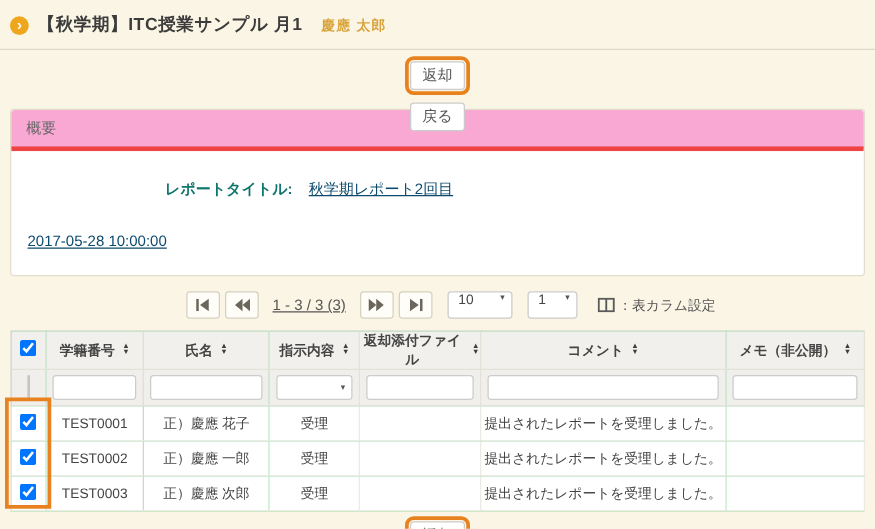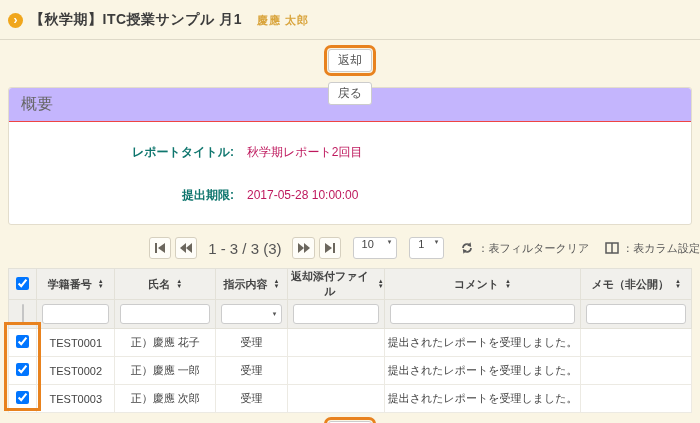--- a/index.html
+++ b/index.html
@@ -26,35 +26,35 @@
   .toolbar { display: flex; align-items: center; gap: 10px; padding: 9px 8px 0; height: 34px; flex-direction: column; }
   .btn {
     background: #fff; border: 1px solid #ccc; border-radius: 3px;
     font-size: 12px; color: #555; padding: 0 9px; height: 23px; line-height: 21px;
     font-family: inherit; cursor: pointer; display: inline-block;
   }
   .hl-outline { outline: 3px solid #e8821e; outline-offset: 1px; }
   
   .panel { margin: 13px 8px 0; background: #fff; border: 1px solid #e3ddcc; border-radius: 3px; }
   .panel-header {
-    background: #c4b5fd; border-bottom: 1px solid #ef4444;
-    padding: 6px 12px; font-size: 16px; color: #666; border-radius: 3px 3px 0 0;
+    background: #f9a8d4; border-bottom: 4px solid #ef4444;
+    padding: 6px 12px; font-size: 12px; color: #666; border-radius: 3px 3px 0 0;
   }
   .panel-body { padding: 12px 0 20px; }
   .field-row { display: flex; align-items: baseline; margin-top: 10px; }
   .field-row + .field-row { margin-top: 26px; }
   .field-label { width: 225px; text-align: right; font-weight: bold; font-size: 12px; color: #0f766e; }
-  .field-value { margin-left: 13px; font-size: 12px; color: #be185d; }
+  .field-value { margin-left: 13px; font-size: 12px; color: #0c4a6e; text-decoration: underline; }
   
   .pager-bar { display: flex; align-items: center; gap: 4px; margin: 11px 0 0 149px; height: 24px; }
   .pager-btn {
     width: 27px; height: 22px; background: #fefdf8; border: 1px solid #d6d0bf;
     border-radius: 3px; display: flex; align-items: center; justify-content: center; cursor: pointer;
   }
-  .pager-range { margin: 0 7px; font-size: 15px; color: #555; white-space: nowrap; }
+  .pager-range { margin: 0 7px; font-size: 12px; color: #555; white-space: nowrap; text-decoration: underline; }
   .select-box {
     background: #fff; border: 1px solid #ccc; border-radius: 3px; height: 22px;
     display: flex; align-items: flex-start; justify-content: space-between;
     padding: 0 5px 0 8px; font-size: 11px; color: #444; cursor: pointer;
   }
   .select-box.size { width: 52px; margin-left: 8px; }
   .select-box.page { width: 40px; margin-left: 8px; }
   .caret { font-size: 7px; color: #555; }
   .icon-label { display: flex; align-items: center; gap: 3px; margin-left: 12px; font-size: 11px; color: #555; white-space: nowrap; }
   .icon-label .ico { display: flex; align-items: center; cursor: pointer; }
@@ -101,21 +101,20 @@
 </div>
 
 <div class="panel">
   <div class="panel-header">概要</div>
   <div class="panel-body">
     <div class="field-row">
       <span class="field-label">レポートタイトル:</span>
       <span class="field-value">秋学期レポート2回目</span>
     </div>
     <div class="field-row">
-      <span class="field-label">提出期限:</span>
       <span class="field-value">2017-05-28 10:00:00</span>
     </div>
   </div>
 </div>
 
 <div class="pager-bar">
   <div class="pager-btn">
     <svg width="13" height="10" viewBox="0 0 13 10">
       <rect x="1" y="0" width="2" height="10" fill="#6b665c"></rect>
       <polygon points="11,0 11,10 4,5" fill="#6b665c"></polygon>
@@ -141,31 +140,20 @@
     </svg>
   </div>
   <div class="select-box size">
     <span>10</span>
     <span class="caret">▾</span>
   </div>
   <div class="select-box page">
     <span>1</span>
     <span class="caret">▾</span>
   </div>
-  <span class="icon-label">
-    <span class="ico">
-      <svg width="14" height="14" viewBox="0 0 14 14">
-        <path d="M3 7a4 4 0 0 1 6.8-2.8" stroke="#5a5a5a" stroke-width="1.7" fill="none"></path>
-        <polygon points="10.6,1.2 11.2,6 7.2,4.4" fill="#5a5a5a"></polygon>
-        <path d="M11 7a4 4 0 0 1-6.8 2.8" stroke="#5a5a5a" stroke-width="1.7" fill="none"></path>
-        <polygon points="3.4,12.8 2.8,8 6.8,9.6" fill="#5a5a5a"></polygon>
-      </svg>
-    </span>
-    <span>：表フィルタークリア</span>
-  </span>
   <span class="icon-label">
     <span class="ico">
       <svg width="14" height="12" viewBox="0 0 14 12">
         <rect x="1" y="1" width="12" height="10" fill="none" stroke="#5a5a5a" stroke-width="1.5"></rect>
         <line x1="7" y1="1" x2="7" y2="11" stroke="#5a5a5a" stroke-width="1.5"></line>
       </svg>
     </span>
     <span>：表カラム設定</span>
   </span>
 </div>

